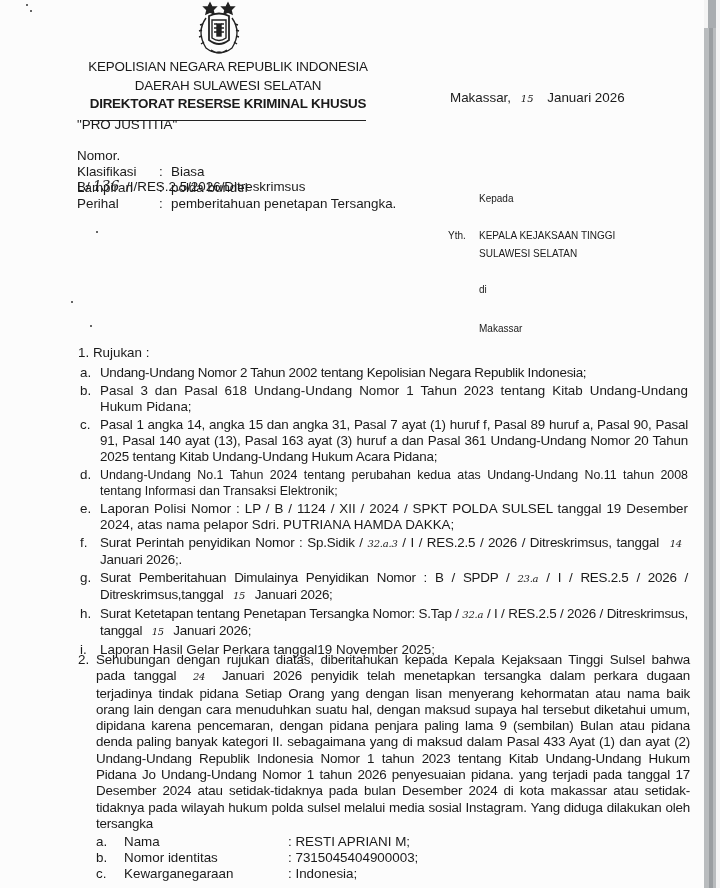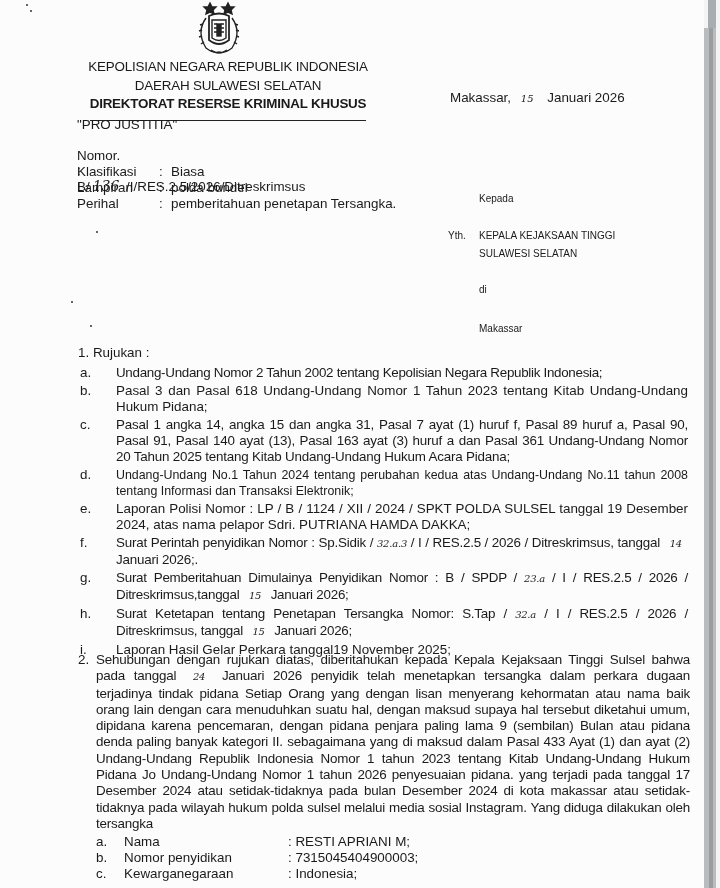--- a/index.html
+++ b/index.html
@@ -20,21 +20,21 @@
 
   .meta-row { position: absolute; left: 77px; display: flex; font-size: 13.4px; }
   .meta-label { width: 82px; }
   .meta-colon { width: 12px; }
 
   .rcp { position: absolute; font-size: 10px; }
 
   .list { position: absolute; left: 78px; width: 610px; font-size: 13.4px; line-height: 16px; }
   .item { display: flex; margin-bottom: 2px; }
   .item-letter { width: 22px; flex-shrink: 0; padding-left: 2px; }
-  .item-text { flex: 1; text-align: justify; margin-left: 16px; }
+  .item-text { flex: 1; text-align: justify; }
   .item-text.narrow { font-size: 12.4px; }
 
   .para2 { position: absolute; left: 78px; width: 612px; font-size: 13.4px; line-height: 16.3px; display: flex; }
   .para2-num { width: 18px; flex-shrink: 0; }
   .para2-text { flex: 1; text-align: justify; }
 
   .sus-row { position: absolute; left: 96px; display: flex; font-size: 13.4px; }
   .sus-letter { width: 28px; }
   .sus-label { width: 164px; }
   .dot { position: absolute; width: 2px; height: 2px; background: #333; border-radius: 1px; }
@@ -154,21 +154,21 @@
     <span class="para2-text" style="letter-spacing:-0.2px;"><span>Sehubungan dengan rujukan diatas, diberitahukan kepada Kepala Kejaksaan Tinggi Sulsel bahwa pada tanggal </span><span class="handwrite" style="margin:0 8px;">24</span><span> Januari 2026 penyidik telah menetapkan tersangka dalam perkara dugaan terjadinya tindak pidana Setiap Orang yang dengan lisan menyerang kehormatan atau nama baik orang lain dengan cara menuduhkan suatu hal, dengan maksud supaya hal tersebut diketahui umum, dipidana karena pencemaran, dengan pidana penjara paling lama 9 (sembilan) Bulan atau pidana denda paling banyak kategori II. sebagaimana yang di maksud dalam Pasal 433 Ayat (1) dan ayat (2)  Undang-Undang Republik Indonesia Nomor 1 tahun 2023 tentang Kitab Undang-Undang Hukum Pidana  Jo Undang-Undang Nomor 1 tahun 2026 penyesuaian pidana. yang terjadi pada tanggal 17 Desember 2024 atau setidak-tidaknya pada bulan Desember 2024 di kota makassar atau setidak-tidaknya pada wilayah hukum polda sulsel melalui media sosial Instagram. Yang diduga dilakukan oleh tersangka</span></span>
   </div>
 
   <div class="sus-row" style="top:834px;">
     <span class="sus-letter">a.</span>
     <span class="sus-label">Nama</span>
     <span>: RESTI APRIANI M;</span>
   </div>
   <div class="sus-row" style="top:850px;">
     <span class="sus-letter">b.</span>
-    <span class="sus-label">Nomor penyidikan</span>
+    <span class="sus-label">Nomor identitas</span>
     <span>: 7315045404900003;</span>
   </div>
   <div class="sus-row" style="top:866px;">
     <span class="sus-letter">c.</span>
     <span class="sus-label">Kewarganegaraan</span>
     <span>: Indonesia;</span>
   </div>
 </div>
 
 <div class="edge"></div>

